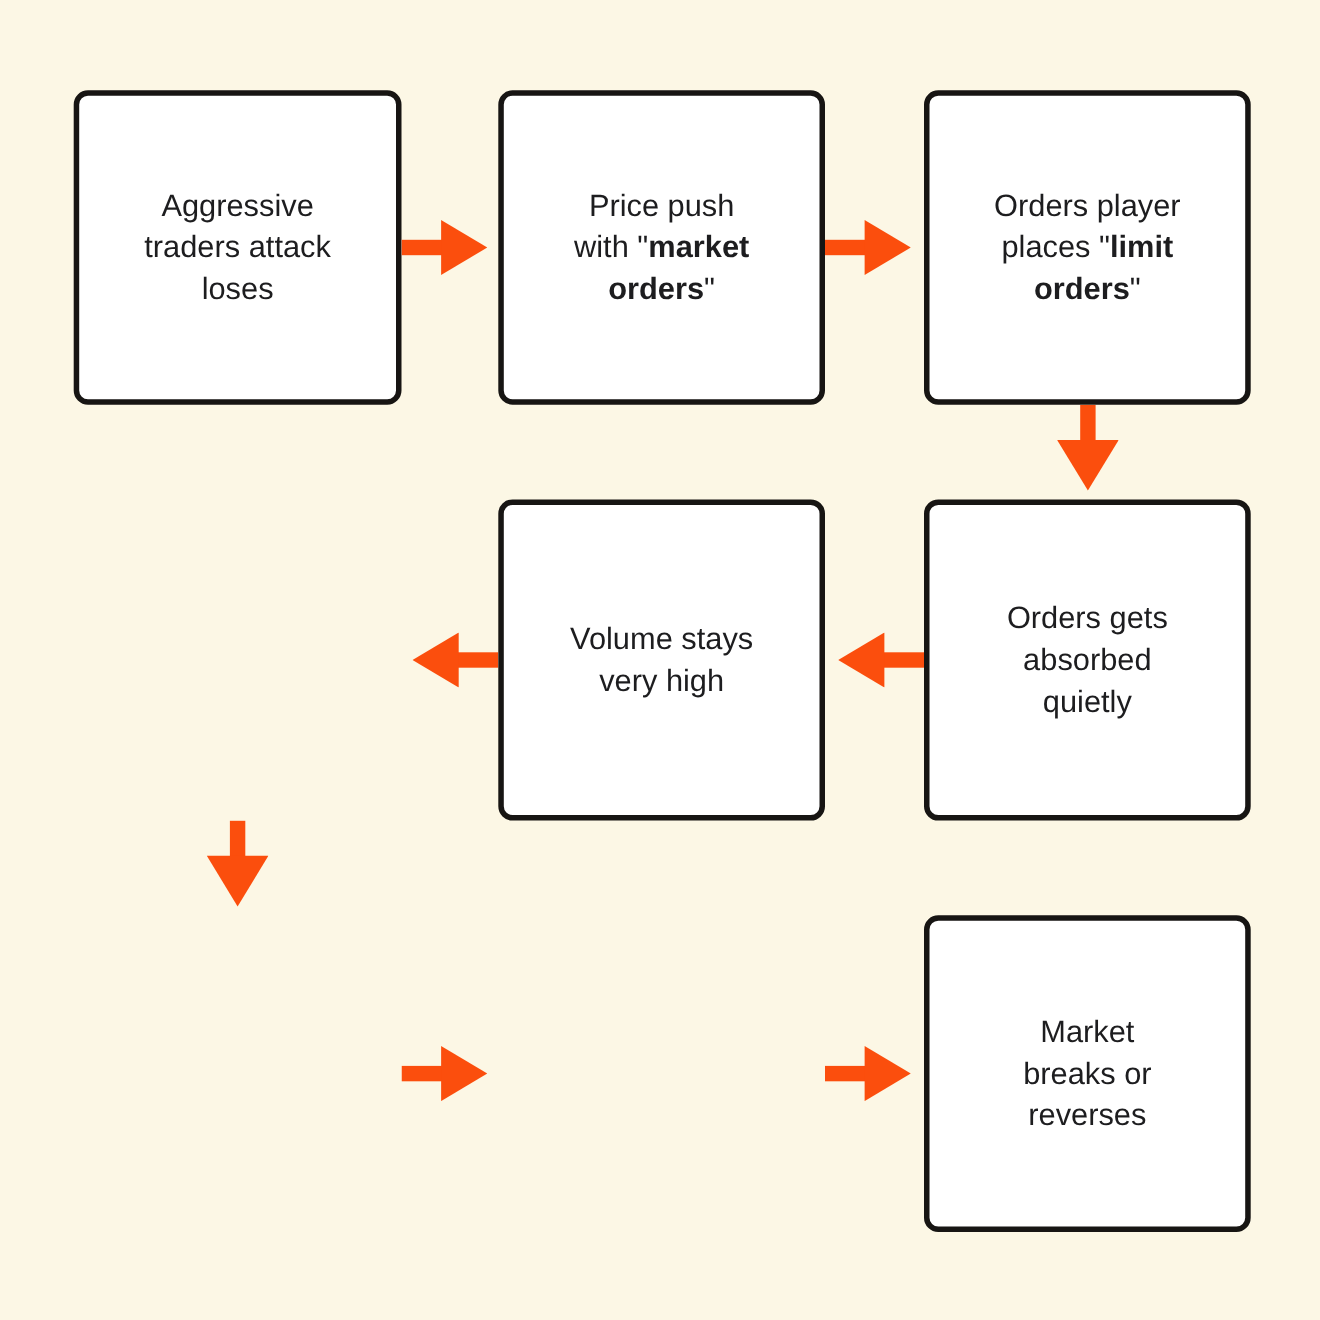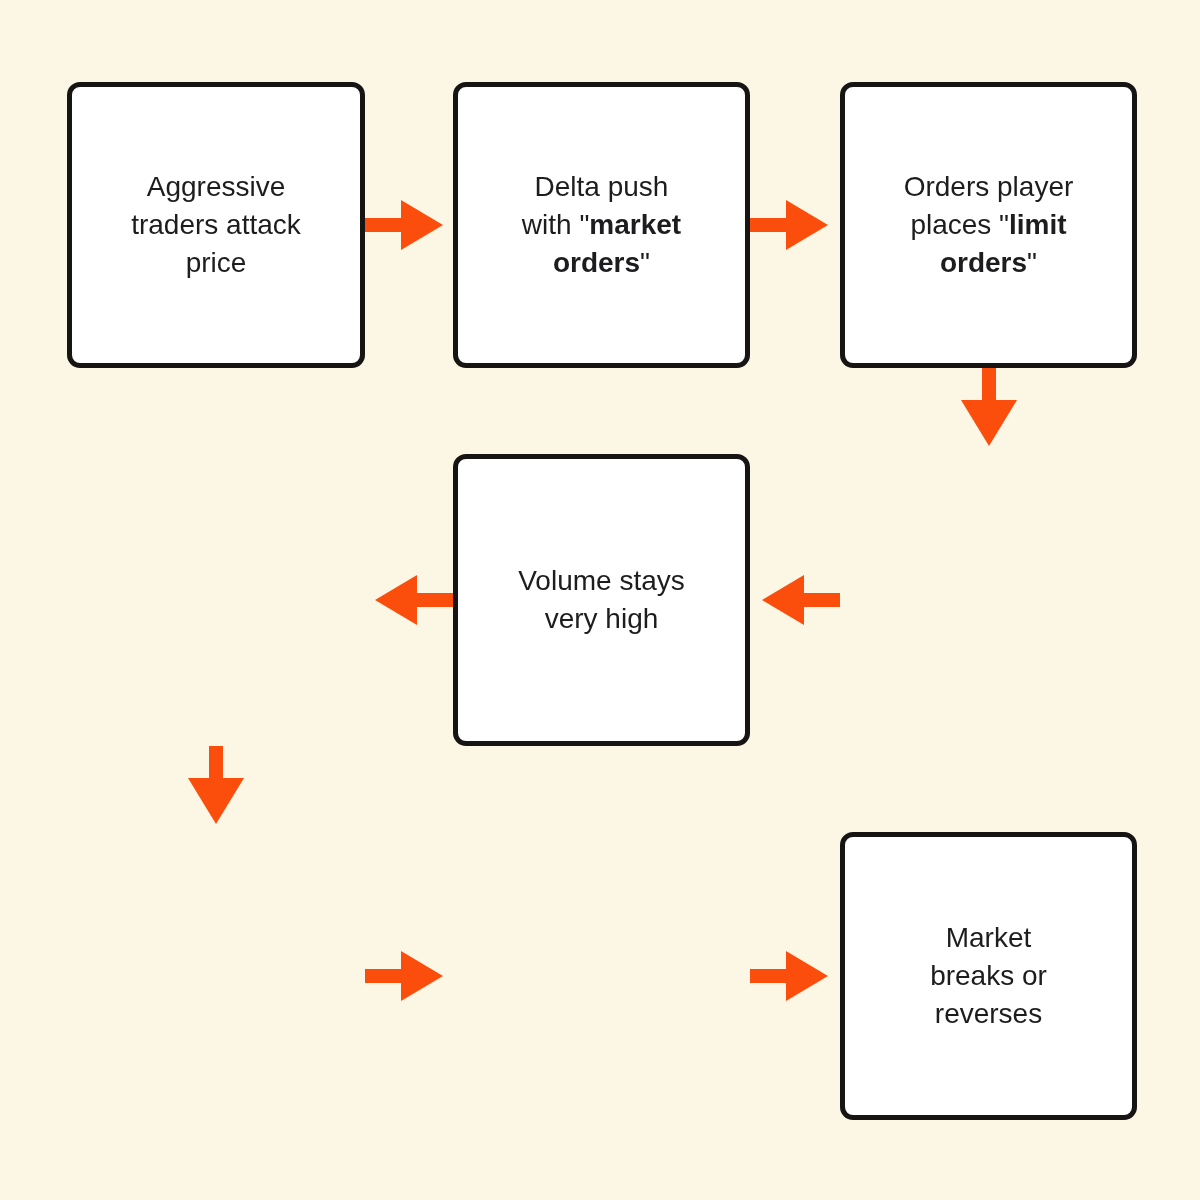--- a/index.html
+++ b/index.html
@@ -48,30 +48,30 @@
   .arrow-down{align-self:start;justify-self:center;}
 </style>
 </head>
 <body>
 
 <div class="grid">
 
   <div class="node gr1 gc1">
       <div class="line"><span>Aggressive</span></div>
       <div class="line"><span>traders attack</span></div>
-      <div class="line"><span>price</span></div>
+      <div class="line"><span>loses</span></div>
     </div>
 
   <svg class="arrow arrow-right gr1 gc2" width="78" height="50" viewBox="0 0 78 50" fill="currentColor" aria-hidden="true">
     <rect x="0" y="18" width="40" height="14"></rect>
       <polygon points="36,0 78,25 36,50"></polygon>
   </svg>
 
   <div class="node gr1 gc3">
-      <div class="line"><span>Delta push</span></div>
+      <div class="line"><span>Price push</span></div>
       <div class="line"><span>with "</span><span class="bold">market</span></div>
       <div class="line"><span class="bold">orders</span><span>"</span></div>
     </div>
 
   <svg class="arrow arrow-right gr1 gc4" width="78" height="50" viewBox="0 0 78 50" fill="currentColor" aria-hidden="true">
     <rect x="0" y="18" width="40" height="14"></rect>
       <polygon points="36,0 78,25 36,50"></polygon>
   </svg>
 
   <div class="node gr1 gc5">
@@ -94,20 +94,25 @@
   <div class="node gr3 gc3">
       <div class="line"><span>Volume stays</span></div>
       <div class="line"><span>very high</span></div>
     </div>
 
   <svg class="arrow arrow-left gr3 gc4" width="78" height="50" viewBox="0 0 78 50" fill="currentColor" aria-hidden="true">
     <rect x="38" y="18" width="40" height="14"></rect>
       <polygon points="42,0 0,25 42,50"></polygon>
   </svg>
 
+  <div class="node gr3 gc5">
+      <div class="line"><span>Orders gets</span></div>
+      <div class="line"><span>absorbed</span></div>
+      <div class="line"><span>quietly</span></div>
+    </div>
 
   <svg class="arrow arrow-down gr4 gc1" width="56" height="80" viewBox="0 0 56 80" fill="currentColor" aria-hidden="true">
     <rect x="21" y="0" width="14" height="36"></rect>
       <polygon points="0,32 56,32 28,78"></polygon>
   </svg>
 
 
   <svg class="arrow arrow-right gr5 gc2" width="78" height="50" viewBox="0 0 78 50" fill="currentColor" aria-hidden="true">
     <rect x="0" y="18" width="40" height="14"></rect>
       <polygon points="36,0 78,25 36,50"></polygon>

